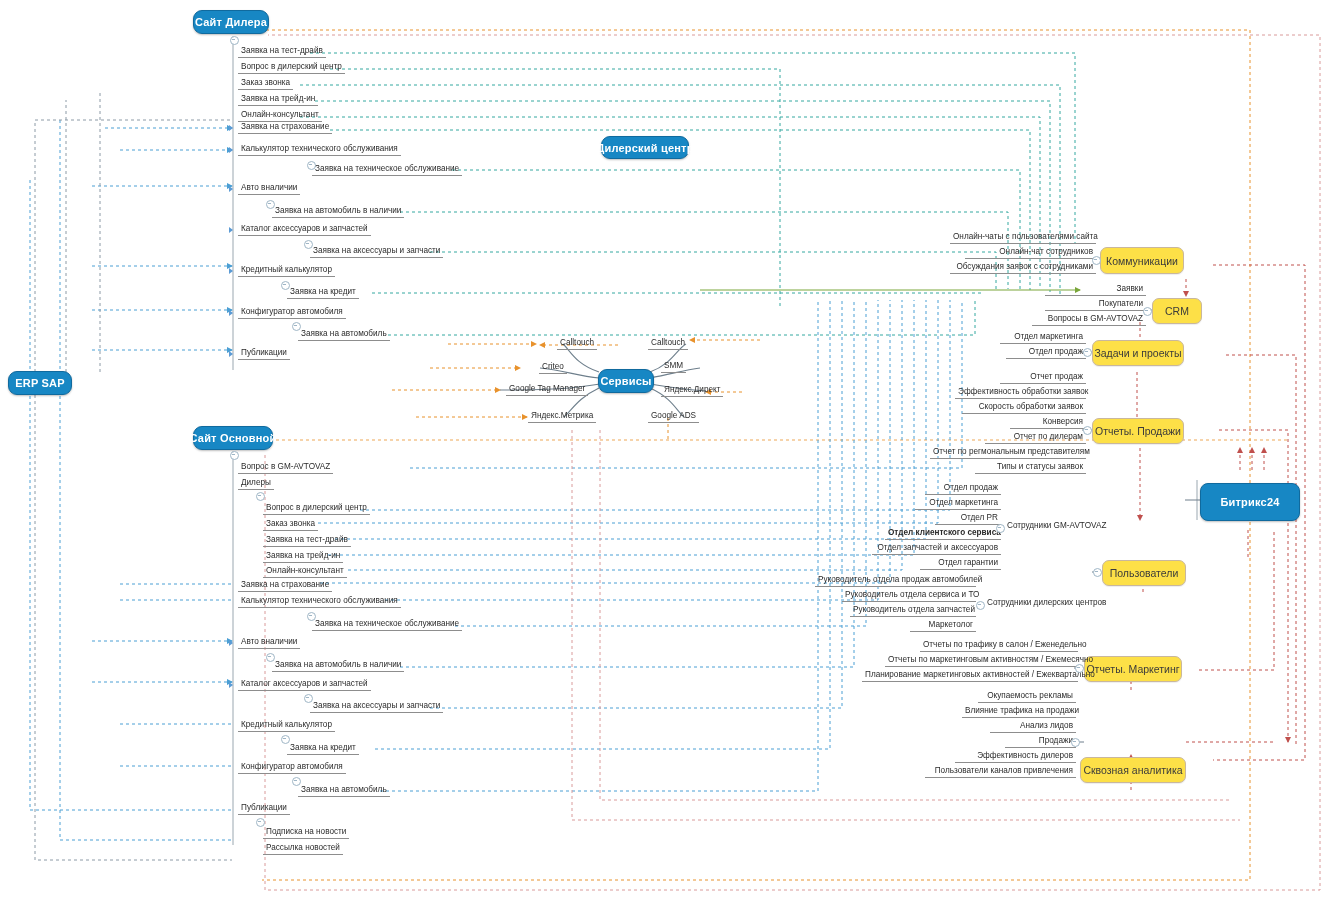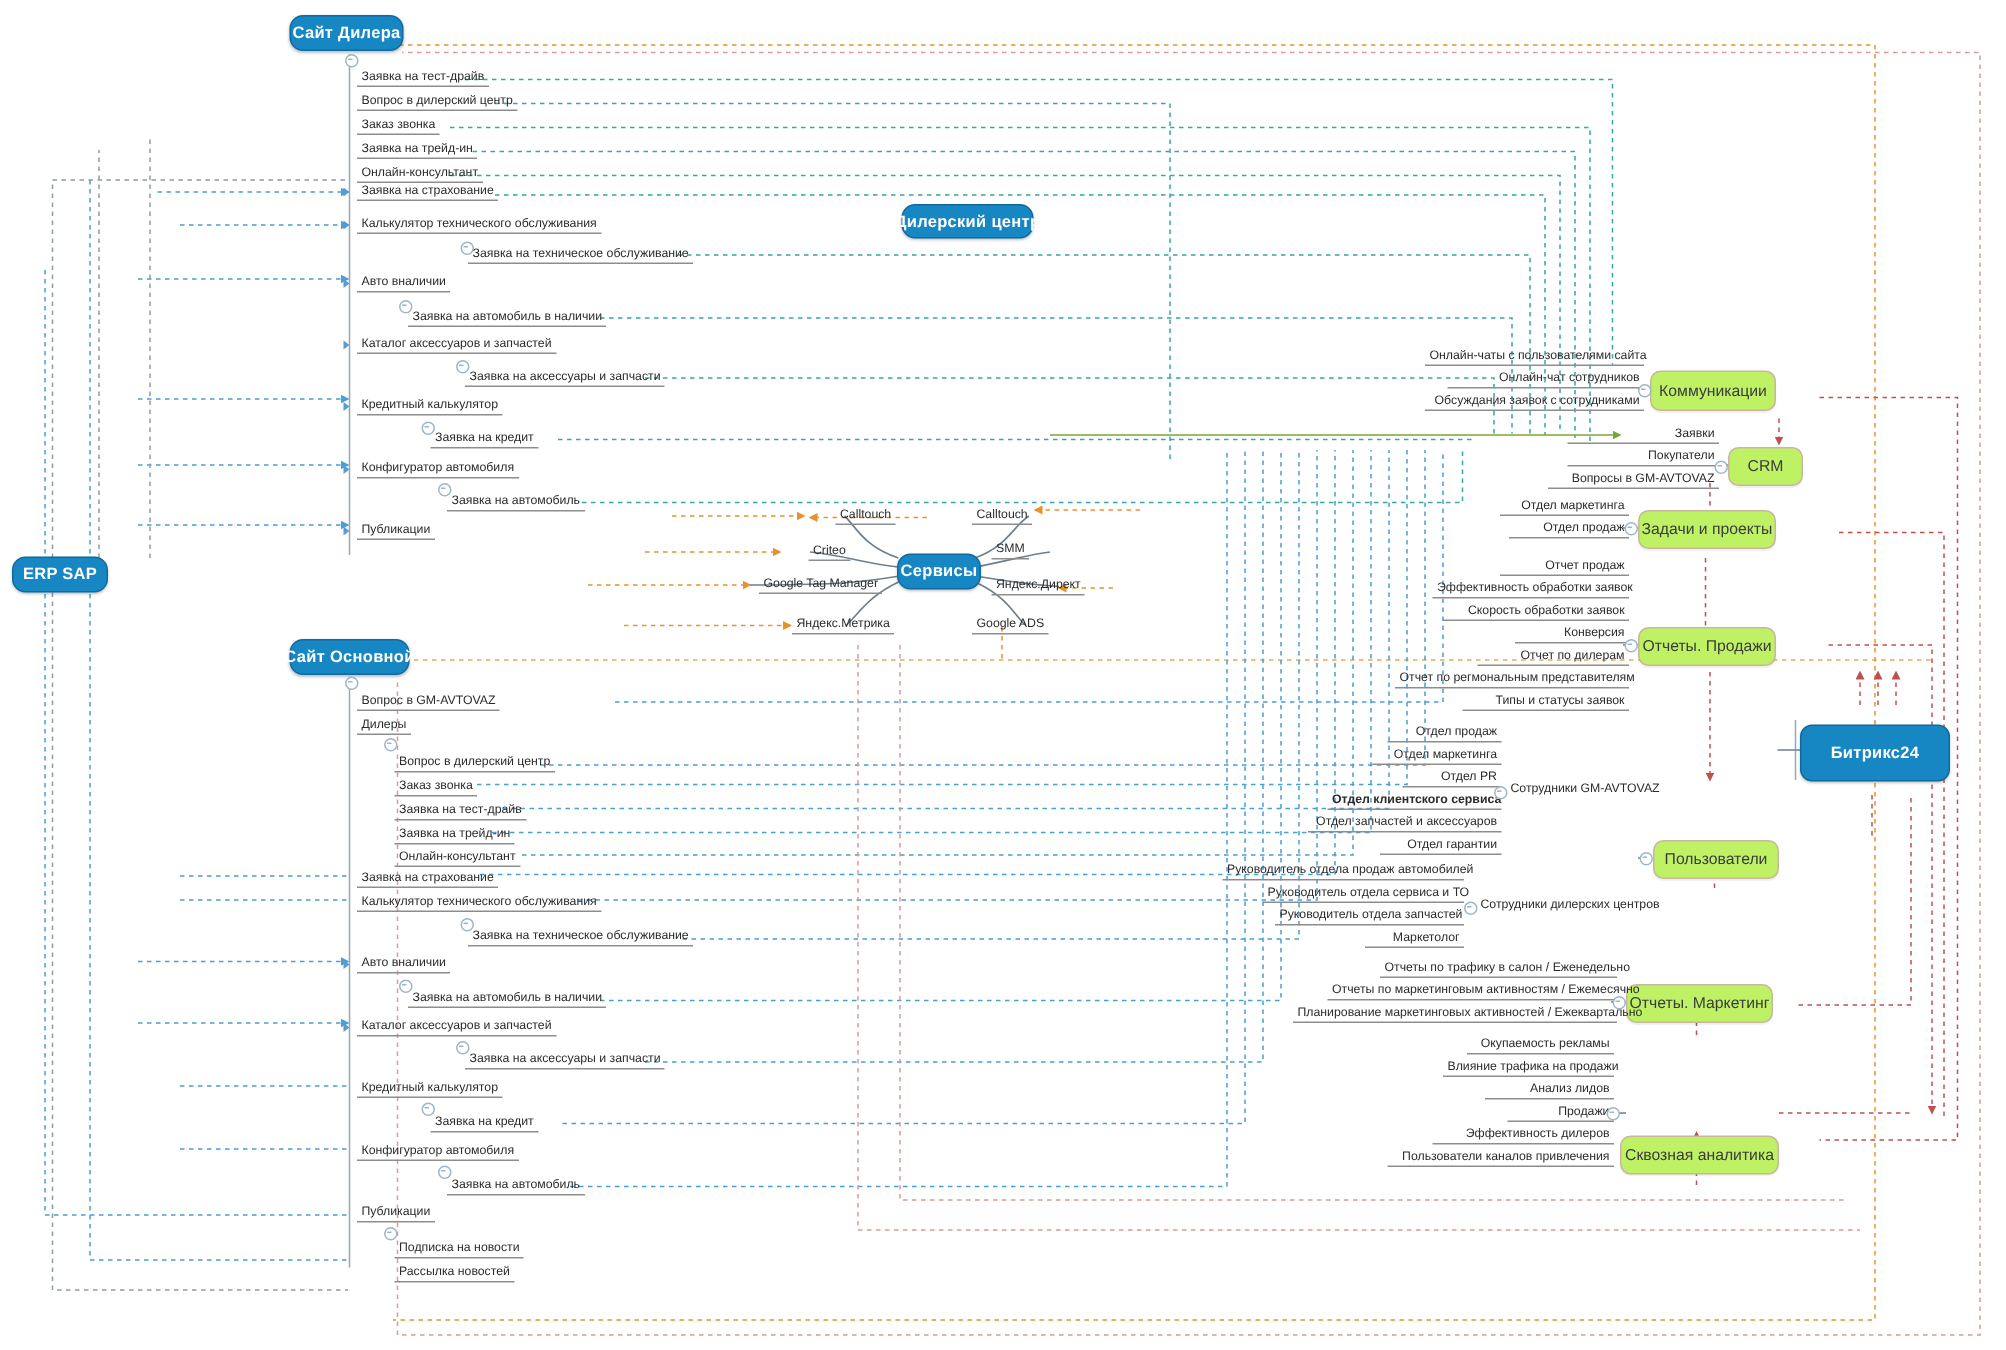--- a/index.html
+++ b/index.html
@@ -11,21 +11,21 @@
   .root{
     position:absolute;background:#1787c4;color:#fff;border-radius:9px;
     font-size:11px;font-weight:bold;display:flex;align-items:center;justify-content:center;
     box-shadow:0 1px 2px rgba(0,0,0,.25);white-space:nowrap;letter-spacing:.2px;
     border:1px solid #106a9e;
   }
   .root.big{font-size:11px;border-radius:8px;}
 
   
   .bx{
-    position:absolute;background:#bef264;border:1px solid #c9b79d;border-radius:7px;
+    position:absolute;background:#fde047;border:1px solid #c9b79d;border-radius:7px;
     color:#3b3b3b;font-size:10.5px;display:flex;align-items:center;justify-content:center;
     white-space:nowrap;box-shadow:0 1px 1px rgba(0,0,0,.07);
   }
 
   
   .leaf{
     position:absolute;font-size:8.2px;color:#2b2b2b;white-space:nowrap;
     border-bottom:1px solid #8d8d8d;padding:0 3px 1px 3px;line-height:11px;
     background:transparent;
   }

